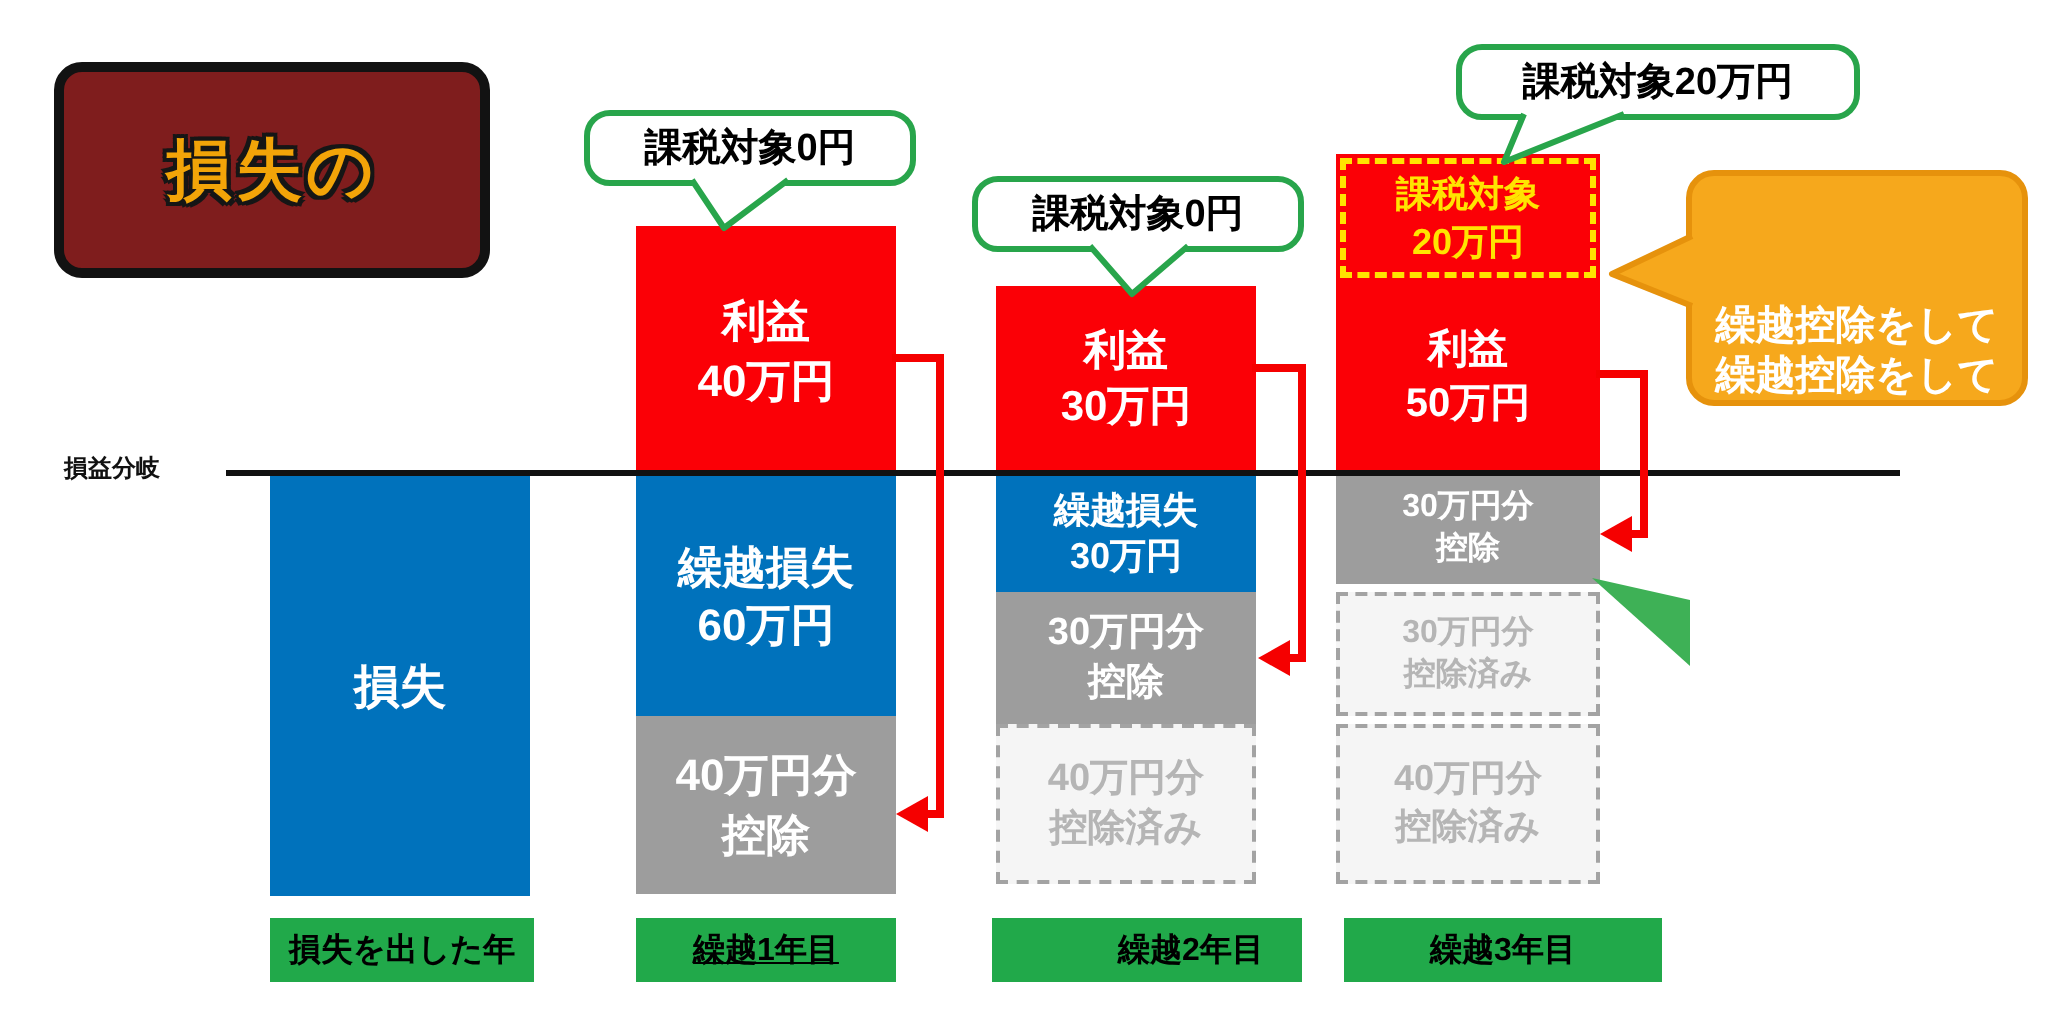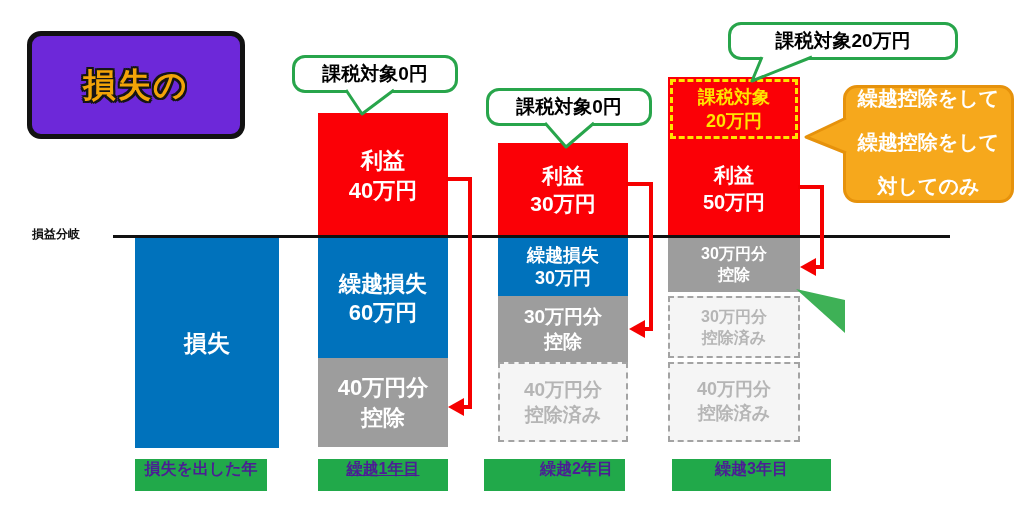--- a/index.html
+++ b/index.html
@@ -2,21 +2,21 @@
 <html><head>
 <meta charset="utf-8">
 <style>
   * { box-sizing: border-box; margin: 0; padding: 0; }
   body { background: #fff; font-family: "Liberation Sans", "DejaVu Sans", sans-serif; }
   .canvas { position: relative; width: 1024px; height: 511px; background: #fff; overflow: hidden; }
 
   
   .title-box {
     position: absolute; left: 27px; top: 31px; width: 218px; height: 108px;
-    border: 5px solid #121212; border-radius: 14px; background: #6d28d9;
+    border: 5px solid #121212; border-radius: 14px; background: #7f1d1d;
     display: flex; flex-direction: column; align-items: center; justify-content: center;
     z-index: 10;
   }
   .title-line {
     font-size: 33px; font-weight: bold; color: #F2A408; letter-spacing: 2px; line-height: 1.2;
     text-shadow: -2px -2px 0 #161616, 0 -2px 0 #161616, 2px -2px 0 #161616,
                  -2px 0 0 #161616, 2px 0 0 #161616,
                  -2px 2px 0 #161616, 0 2px 0 #161616, 2px 2px 0 #161616;
   }
 
@@ -43,38 +43,38 @@
     font-weight: bold; font-size: 18px; line-height: 1.35; text-align: center;
   }
   .bar4-profit {
     position: absolute; left: 0; right: 0; top: 64px; bottom: 0;
     display: flex; flex-direction: column; align-items: center; justify-content: center;
     font-weight: bold; font-size: 20px; line-height: 1.35;
   }
 
   
   .yearlabel {
-    position: absolute; top: 459px; height: 32px; background: #21A94A; color: #4c1d95;
-    font-weight: bold; font-size: 16px; display: flex; align-items: flex-start; justify-content: center;
+    position: absolute; top: 459px; height: 32px; background: #21A94A; color: #000000;
+    font-weight: bold; font-size: 16px; display: flex; align-items: center; justify-content: center;
     z-index: 10;
   }
 
   
   .bubble {
     position: absolute; height: 38px; background: #fff; border: 3px solid #28A54B; border-radius: 13px;
     color: #000; font-weight: bold; font-size: 19px;
     display: flex; align-items: center; justify-content: center; z-index: 40;
   }
 
   
   .note-orange {
     position: absolute; left: 843px; top: 85px; width: 171px; height: 118px;
     background: #F6A81C; border: 3px solid #E6920C; border-radius: 14px;
     color: #fff; font-weight: bold; font-size: 20px; line-height: 1.22; text-align: center;
-    display: flex; flex-direction: column; align-items: center; justify-content: space-between; z-index: 40; font-family: Liberation Mono, monospace;
+    display: flex; flex-direction: column; align-items: center; justify-content: flex-end; z-index: 40;
   }
   
   .note-green {
     position: absolute; left: 839px; top: 285px; width: 167px; height: 113px;
     background: #3EB156; border-radius: 13px;
     color: #fff; font-weight: bold; font-size: 20px; line-height: 1.25; text-align: center;
     display: flex; flex-direction: column; align-items: center; justify-content: center; z-index: 40;
   }
 
   .overlay { position: absolute; left: 0; top: 0; width: 1024px; height: 511px; z-index: 60; pointer-events: none; }
@@ -89,21 +89,21 @@
 
 <div class="canvas">
 
   <div class="title-box">
     <div class="title-line">損失の</div>
   </div>
 
   <div class="breakeven-label">損益分岐</div>
   <div class="breakeven-line"></div>
 
-  <div class="seg seg-blue" style="left:135px; top:238px; width:144px; height:210px; font-size:23px;">
+  <div class="seg seg-blue" style="left:135px; top:238px; width:130px; height:210px; font-size:23px;">
     <span>損失</span>
   </div>
   <div class="yearlabel" style="left:135px; width:132px;">
     <span>損失を出した年</span>
   </div>
 
   <div class="seg seg-red" style="left:318px; top:113px; width:130px; height:125px; font-size:22px;">
     <span>利益</span>
     <span>40万円</span>
   </div>
@@ -128,21 +128,21 @@
     <span>30万円</span>
   </div>
   <div class="seg seg-gray" style="left:498px; top:296px; width:130px; height:66px; font-size:19px;">
     <span>30万円分</span>
     <span>控除</span>
   </div>
   <div class="seg seg-ghost" style="left:498px; top:362px; width:130px; height:80px; font-size:19px;">
     <span>40万円分</span>
     <span>控除済み</span>
   </div>
-  <div class="yearlabel" style="left:484px; width:141px;padding-left:44px;">
+  <div class="yearlabel" style="left:496px; width:155px;padding-left:44px;">
     <span>繰越2年目</span>
   </div>
 
   <div class="seg seg-red" style="left:668px; top:77px; width:132px; height:160px;">
     <div class="taxbox">
       <span>課税対象</span>
       <span>20万円</span>
     </div>
     <div class="bar4-profit">
       <span>利益</span>
@@ -164,28 +164,27 @@
   <div class="yearlabel" style="left:672px; width:159px;">
     <span>繰越3年目</span>
   </div>
 
   <div class="bubble" style="left:292px; top:55px; width:166px;">
     <span>課税対象0円</span>
   </div>
   <div class="bubble" style="left:486px; top:88px; width:166px;">
     <span>課税対象0円</span>
   </div>
-  <div class="bubble" style="left:728px; top:22px; width:230px;">
+  <div class="bubble" style="left:728px; top:22px; width:202px;">
     <span>課税対象20万円</span>
   </div>
 
   <div class="note-orange">
     <div>繰越控除をして</div>
     <div>繰越控除をして</div>
-    <div>対してのみ</div>
   </div>
 
 
   <svg class="overlay" width="1024" height="511" viewBox="0 0 1024 511">
 
     <path class="tail-white" d="M346,90 L362,114 L394,90"></path>
     <path class="tail-white" d="M545,123 L566,147 L594,123"></path>
     <path class="tail-white" d="M762,57 L752,81 L812,57"></path>
     <path class="tail-orange" d="M846,118 L806,137 L846,153"></path>
     <path class="tail-green" d="M845,300 L796,289 L845,333 Z"></path>

